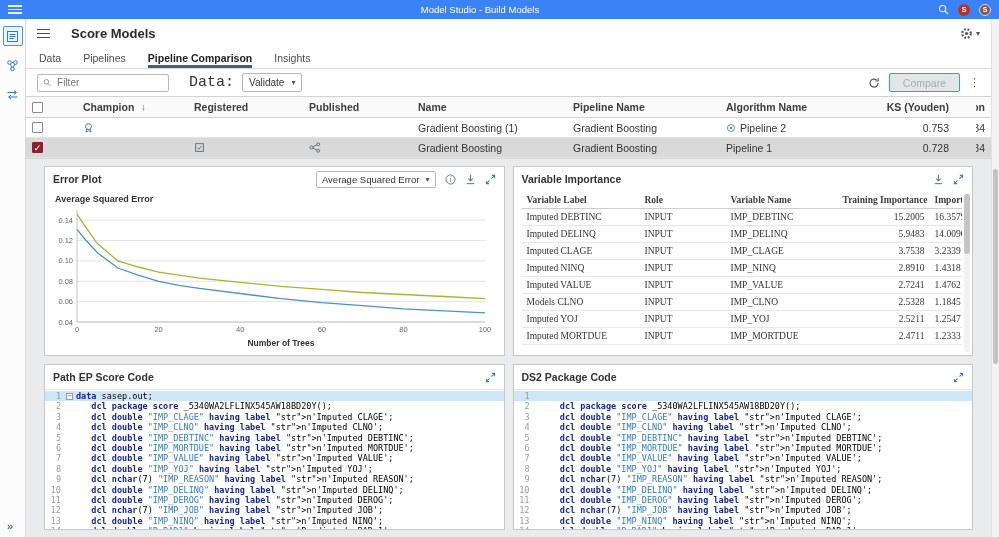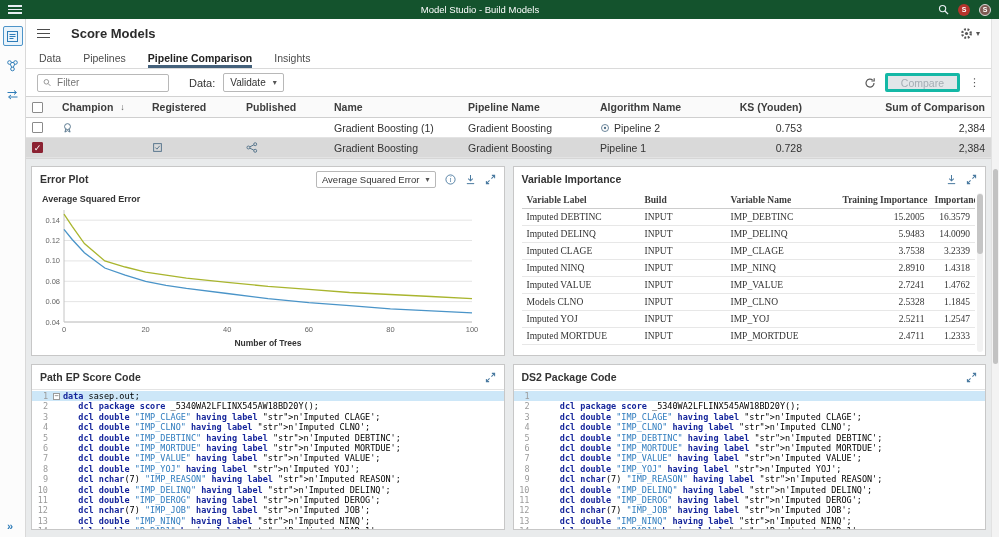--- a/index.html
+++ b/index.html
@@ -1,21 +1,21 @@
 <!DOCTYPE html>
 <html><head>
 <meta charset="utf-8">
 <style>
   * { box-sizing: border-box; }
   html,body { margin:0; padding:0; background:#fff; }
   body { width:999px; height:537px; overflow:hidden; font-family:"Liberation Sans",sans-serif; }
   .app { width:999px; height:537px; display:flex; flex-direction:column; }
 
   
-  .topbar { height:19px; background:#14532d; display:flex; align-items:center; padding:0 8px; flex:none; }
+  .topbar { height:19px; background:#3b82f6; display:flex; align-items:center; padding:0 8px; flex:none; }
   .topbar .hamb { width:14px; display:flex; flex-direction:column; gap:2px; cursor:pointer; }
   .topbar .hamb i { display:block; height:1.5px; background:#e8eef2; }
   .topbar-title { flex:1; text-align:center; color:#fff; font-size:9.5px; }
   .topbar-right { display:flex; align-items:center; gap:9px; }
   .avatar { width:12px; height:12px; border-radius:50%; color:#fff; font-size:7px; font-weight:bold; display:flex; align-items:center; justify-content:center; }
   .avatar.red { background:#b5342c; }
   .avatar.outline { background:#7d5a52; border:1px solid #d9d9d9; }
 
   .body-row { flex:1; display:flex; min-height:0; }
 
@@ -41,39 +41,39 @@
 
   
   .tabs { display:flex; gap:22px; padding:0 13px; border-bottom:1px solid #dadada; height:21px; flex:none; }
   .tab { font-size:10.5px; color:#4c4c4c; display:flex; align-items:center; border-bottom:3px solid transparent; padding-top:2px; cursor:pointer; white-space:nowrap; }
   .tab.active { color:#222; font-weight:bold; border-bottom-color:#44617b; }
 
   
   .toolbar { height:27px; display:flex; align-items:center; padding:0 11px; gap:8px; flex:none; }
   .filter-box { width:132px; height:18px; border:1px solid #b8b8b8; border-radius:2px; display:flex; align-items:center; padding:0 5px; gap:4px; background:#fff; }
   .filter-box input { border:none; outline:none; font-size:10px; width:100%; color:#333; font-family:"Liberation Sans",sans-serif; }
-  .data-label { font-size:11px; color:#333; margin-left:12px; }
+  .data-label { font-size:15px; color:#333; margin-left:12px;font-family:Liberation Mono, monospace; }
   .dropdown { height:19px; border:1px solid #b8b8b8; border-radius:2px; background:#fff; display:flex; align-items:center; font-size:10px; padding:0 6px; gap:7px; color:#333; cursor:pointer; white-space:nowrap; }
   .toolbar-right { margin-left:auto; display:flex; align-items:center; gap:9px; }
-  .compare-btn { height:19px; padding:0 13px; border-radius:2px; background:#e2e6e9; color:#a4adb4; font-size:10.5px; border:3px solid #14b8a6; display:flex; align-items:center; }
+  .compare-btn { height:19px; padding:0 13px; border-radius:2px; background:#e2e6e9; color:#a4adb4; font-size:10.5px; border:1px solid #14b8a6; display:flex; align-items:center; }
   .kebab { color:#555; font-size:11px; cursor:pointer; }
 
   
   .models-table { border-top:1px solid #d2d2d2; flex:none; }
-  .mt-row { display:grid; grid-template-columns:30px 90px 94px 88px 134px 132px 134px 80px 1fr; align-items:center; height:20px; border-bottom:1px solid #e3e3e3; font-size:10.5px; color:#333; }
+  .mt-row { display:grid; grid-template-columns:30px 90px 94px 88px 134px 132px 134px 80px 1fr; align-items:center; height:20px; border-bottom:1px solid #e3e3e3; font-size:10.5px; color:#333;gap:21px; }
   .mt-row.mt-header { height:21px; background:#fafafa; border-bottom:1px solid #cfcfcf; color:#3d3d3d; font-weight:bold; }
   .mt-cell { padding:0 6px; overflow:hidden; white-space:nowrap; display:flex; align-items:center; gap:4px; height:100%; }
   .mt-cell.num { justify-content:flex-end; }
   .mt-row.selected { background:#d9d9d9; }
   .sort-ind { font-size:9px; color:#555; font-weight:normal; margin-left:3px; }
   .cbx { width:11px; height:11px; border:1px solid #8b8b8b; border-radius:1px; background:#fff; display:flex; align-items:center; justify-content:center; font-size:9px; color:#fff; cursor:pointer; }
   .cbx.checked { background:#8b2232; border-color:#8b2232; }
 
   
-  .panels { flex:1; background:#e9ebec; padding:7px 5px; display:grid; grid-template-columns:1fr 1fr; grid-template-rows:190px 1fr; gap:8px; min-height:0; overflow:hidden; border-top:1px solid #d6d6d6; }
+  .panels { flex:1; background:#e9ebec; padding:7px 18px; display:grid; grid-template-columns:1fr 1fr; grid-template-rows:190px 1fr; gap:8px; min-height:0; overflow:hidden; border-top:1px solid #d6d6d6; }
   .panel { background:#fff; border:1px solid #c7c7c7; display:flex; flex-direction:column; min-height:0; overflow:hidden; position:relative; }
   .panel-header { height:24px; flex:none; display:flex; align-items:center; padding:0 8px; gap:6px; }
   .panel-title { font-size:10.5px; font-weight:bold; color:#333; white-space:nowrap; }
   .ph-ctrls { margin-left:auto; display:flex; align-items:center; gap:9px; }
   .mini-dd { height:17px; border:1px solid #b8b8b8; border-radius:2px; display:flex; align-items:center; gap:6px; font-size:9.5px; color:#333; padding:0 5px; cursor:pointer; white-space:nowrap; }
   .icon-btn { display:flex; align-items:center; cursor:pointer; }
 
   
   .chart-title { font-size:9px; font-weight:bold; color:#333; margin:3px 0 0 10px; }
 
@@ -357,21 +357,21 @@
               <span class="icon-btn">
                 <svg width="11" height="11" viewBox="0 0 12 12">
                     <path d="M7.5 1.5h3v3M4.5 10.5h-3v-3M10.5 1.5L7 5M1.5 10.5L5 7" stroke="#4a7aa0" fill="none" stroke-width="1.1"></path>
                   </svg>
               </span>
             </div>
           </div>
           <div class="vi-table" id="vi-table">
               <div class="vi-row vi-header">
                 <div class="vi-cell">Variable Label</div>
-                <div class="vi-cell">Build</div>
+                <div class="vi-cell">Role</div>
                 <div class="vi-cell">Variable Name</div>
                 <div class="vi-cell num">Training Importance</div>
                 <div class="vi-cell num">Importance Stand...</div>
               </div>
               <div class="vi-row">
                 <div class="vi-cell">Imputed DEBTINC</div>
                 <div class="vi-cell">INPUT</div>
                 <div class="vi-cell">IMP_DEBTINC</div>
                 <div class="vi-cell num">15.2005</div>
                 <div class="vi-cell num">16.3579</div>

